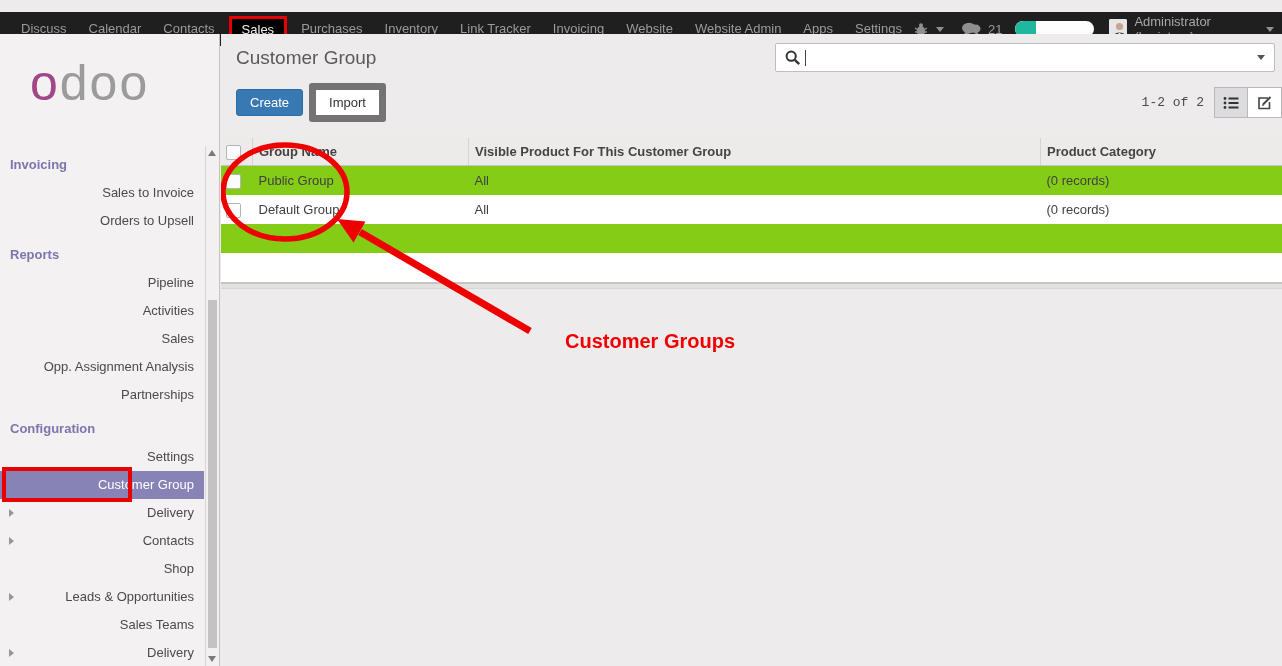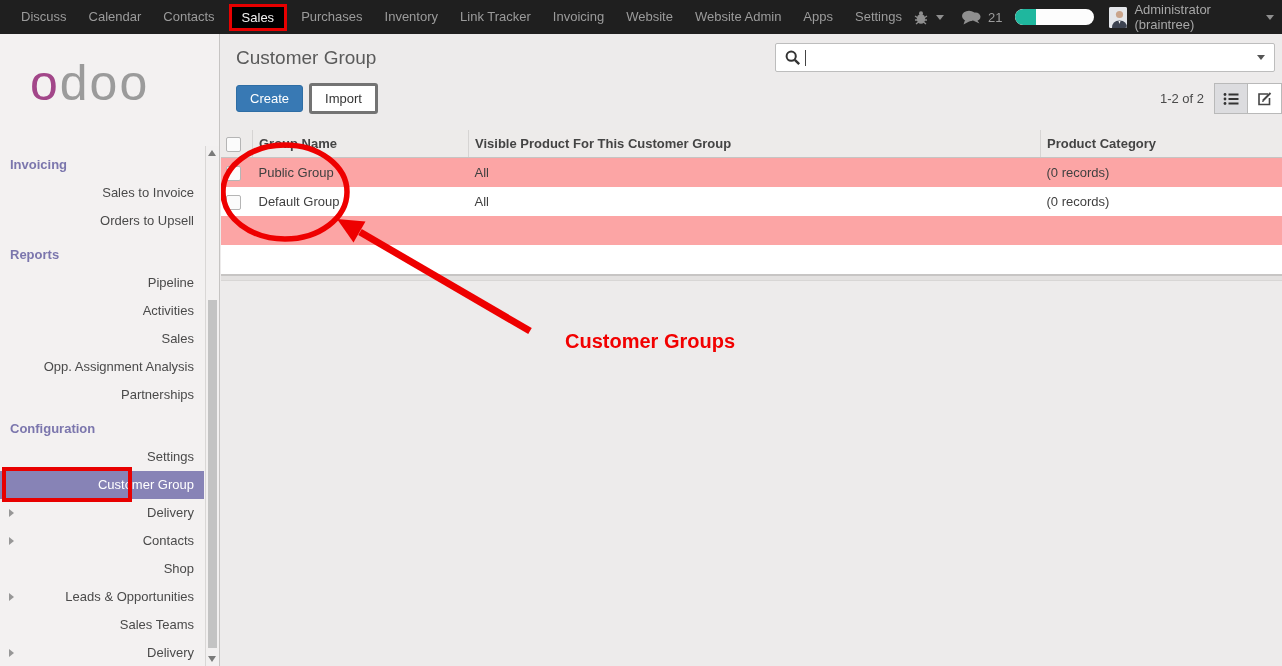--- a/index.html
+++ b/index.html
@@ -4,21 +4,21 @@
 <style>
   html,body { margin:0; padding:0; }
   .app {
     position:relative; width:1282px; height:666px; overflow:hidden;
     background:#edebeb; font-family:"Liberation Sans", sans-serif;
     -webkit-font-smoothing:antialiased;
   }
 
   
   .topbar {
-    position:absolute; top:0; left:0; right:0; height:34px;
+    position:absolute; top:12px; left:0; right:0; height:34px;
     background:#1f1f1f; display:flex; align-items:center;
     padding-left:10px; color:#9b9b9b; font-size:13px; box-sizing:border-box;
   }
   .menu-item { padding:0 11px; line-height:34px; white-space:nowrap; cursor:default; }
   .sales-box {
     border:3px solid #e80000; background:#000; color:#f2f2f2;
     padding:3px 10px; margin:0 3px; line-height:normal;
   }
   .topbar-right { margin-left:auto; display:flex; align-items:center; gap:7px; padding-right:8px; }
   .caret-down { width:0; height:0; border-left:4px solid transparent; border-right:4px solid transparent; border-top:5px solid #8f8f8f; }
@@ -64,43 +64,43 @@
   .searchbox {
     width:500px; height:29px; background:#fff; border:1px solid #bdbdbd; border-radius:2px;
     display:flex; align-items:center; padding:0 9px; box-sizing:border-box;
   }
   .searchbox input { border:none; outline:none; flex:1; font-size:14px; background:transparent; font-family:inherit; }
   .cursor-line { width:1px; height:16px; background:#444; margin-left:4px; }
   .search-caret { border-top-color:#555; }
   .cp-row2 { display:flex; align-items:center; margin-top:11px; }
   .btn { font-size:13px; padding:5px 13px; border-radius:3px; cursor:pointer; font-family:inherit; }
   .btn-create { background:#3879b4; border:1px solid #2e6da4; color:#fff; }
-  .btn-import { background:#fff; border:3px solid #737373; color:#333; margin-left:6px; }
-  .right-controls { margin-left:auto; display:flex; align-items:center; }
+  .btn-import { background:#fff; border:7px solid #737373; color:#333; margin-left:6px; }
+  .right-controls { margin-left:auto; display:flex; align-items:center;font-family:Liberation Mono, monospace; }
   .pager { font-size:13px; color:#4a4a4a; margin-right:10px; }
   .switcher { display:flex; }
   .sw-btn {
     width:34px; height:31px; border:1px solid #b9b9b9; background:#fff;
     display:flex; align-items:center; justify-content:center; box-sizing:border-box;
   }
   .sw-btn + .sw-btn { border-left:none; }
   .sw-btn.active { background:#dcdcdf; }
 
   
   .list-table { width:100%; border-collapse:collapse; background:#fff; font-size:13px; color:#404040; margin-top:16px; }
   .list-table thead th {
     background:#edebea; height:27px; text-align:left; font-weight:bold; color:#444;
     padding:0 0 0 6px; border-right:1px solid #d6d4d3; border-bottom:1px solid #c6c4c3;
   }
   .list-table thead th:last-child { border-right:none; }
   .list-table td { height:29px; padding:0 0 0 6px; }
   .cb-col { width:26px; padding-left:5px !important; }
   .col-name { width:209px; }
   .col-visible { width:565px; }
-  tr.alt { background:#fca5a5;padding-left:32px; }
+  tr.alt { background:#84cc16;padding-left:32px; }
   .checkbox { display:inline-block; width:13px; height:13px; background:#fbfbfb; border:1px solid #b5b5b5; border-radius:2px; vertical-align:middle; }
   .table-bottom { border-top:2px solid #c7c5c4; border-bottom:1px solid #d8d6d5; height:4px; background:#e3e1e0; }
 
   
   .anno-layer { position:absolute; left:0; top:0; width:100%; height:100%; pointer-events:none; }
   .anno-text { position:absolute; left:344px; top:296px; color:#f20000; font-size:20px; font-weight:bold; pointer-events:none; }
 </style>
 </head>
 <body>
 

